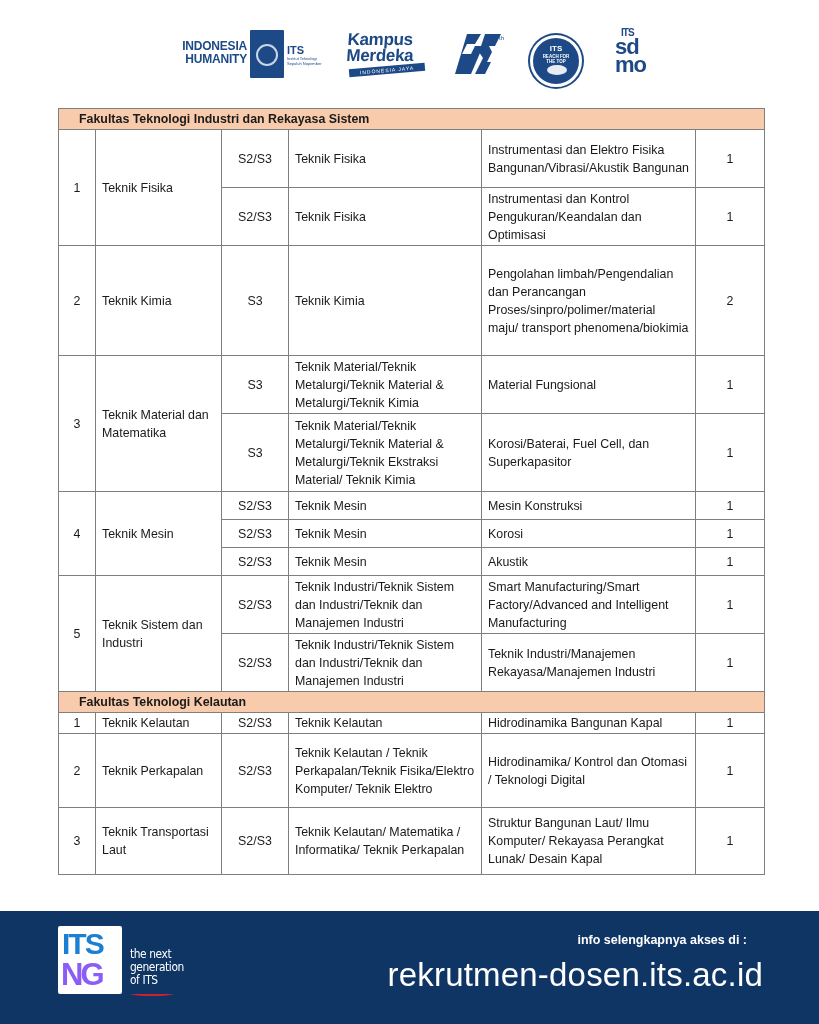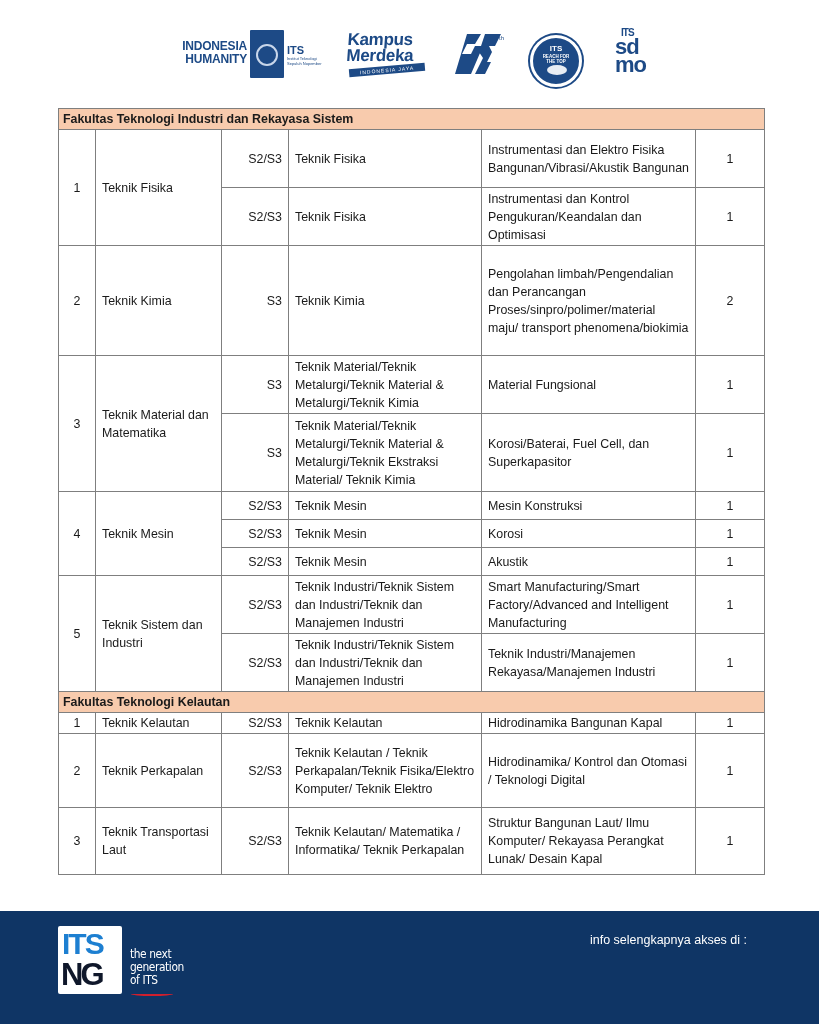--- a/index.html
+++ b/index.html
@@ -19,32 +19,32 @@
   .sixty { left: 453px; top: 4px; width: 56px; height: 48px; }
   .round { left: 530px; top: 7px; width: 52px; height: 52px; border-radius: 50%; background: #1d4a86; border: 3px solid #fff; box-shadow: 0 0 0 2px #1d4a86; }
   .round span { position: absolute; left: 0; right: 0; text-align: center; color: #fff; font-weight: 700; }
   .sdmo { left: 615px; top: 0px; font-weight: 800; font-size: 22px; line-height: 18px; letter-spacing: -1px; }
   .sdmo .tiny { font-size: 10px; line-height: 10px; display: block; margin-left: 6px; }
 
   
   .tbl { position: absolute; left: 58px; top: 108px; width: 706px; border-collapse: collapse; table-layout: fixed; font-size: 12.4px; line-height: 18px; }
   .tbl td { border: 1px solid #7f7f7f; vertical-align: middle; padding: 1px 6px; }
   .tbl td.c-no { text-align: center; }
-  .tbl td.c-jen { text-align: right; }
+  .tbl td.c-jen { text-align: center; }
   .tbl td.c-kuota { text-align: center; }
-  .tbl tr.fac td { background: #f8cbad; font-weight: 700; padding: 1px 4px; height: 21px; border-color: #7f7f7f; }
+  .tbl tr.fac td { background: #f8cbad; font-weight: 700; padding: 1px 20px; height: 21px; border-color: #7f7f7f; }
 
   
   .footer { position: absolute; left: 0; top: 911px; width: 819px; height: 113px; background: #0f3565; }
   .ng-logo { position: absolute; left: 58px; top: 15px; width: 64px; height: 68px; background: #fff; border-radius: 2px; }
   .ng-logo .row1 { position: absolute; left: 4px; top: 3px; font-weight: 900; font-size: 30px; line-height: 30px; color: #1d7fd1; letter-spacing: -2px; }
-  .ng-logo .row2 { position: absolute; left: 3px; top: 33px; font-weight: 900; font-size: 31px; line-height: 31px; color: #0f172a; letter-spacing: -3px; }
+  .ng-logo .row2 { position: absolute; left: 3px; top: 33px; font-weight: 900; font-size: 31px; line-height: 31px; color: #8b5cf6; letter-spacing: -3px; }
   .ng-tag { position: absolute; left: 130px; top: 36px; color: #fff; font-size: 13px; line-height: 13px; font-family: "DejaVu Sans", sans-serif; letter-spacing: -0.5px; transform: scaleX(0.82); transform-origin: left top; }
   .ng-swoosh { position: absolute; left: 131px; top: 81px; width: 42px; height: 4px; border-bottom: 2px solid #d01f2d; border-radius: 0 0 50% 50%; }
-  .info-small { position: absolute; right: 72px; top: 22px; color: #fff; font-size: 12.5px; font-weight: 400; }
+  .info-small { position: absolute; right: 72px; top: 22px; color: #fff; font-size: 12.5px; font-weight: 700; }
   .info-url { position: absolute; right: 56px; top: 44px; color: #fff; font-size: 33px; line-height: 40px; letter-spacing: 0.2px; }
 </style>
 </head>
 <body>
 
 <div class="logos">
   <div class="logo adv">
     <div>INDONESIA</div>
     <div>HUMANITY</div>
   </div>
@@ -211,13 +211,14 @@
     <div class="row1">ITS</div>
     <div class="row2">NG</div>
   </div>
   <div class="ng-tag">
     <div>the next</div>
     <div>generation</div>
     <div>of ITS</div>
   </div>
   <div class="ng-swoosh"></div>
   <div class="info-small">info selengkapnya akses di :</div>
+  <div class="info-url">rekrutmen-dosen.its.ac.id</div>
 </div>
 
 </body></html>

